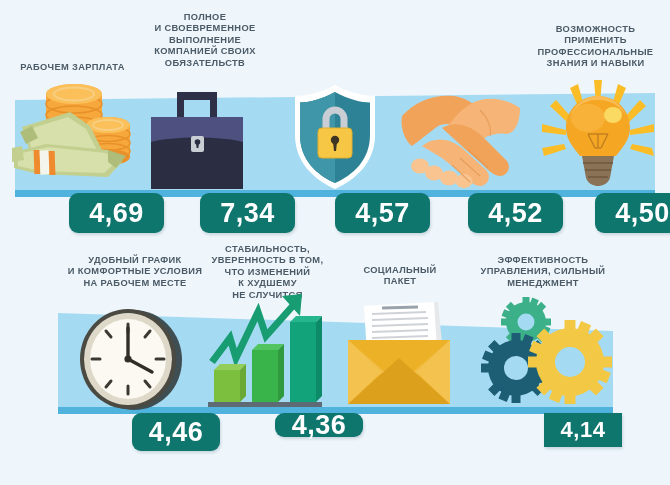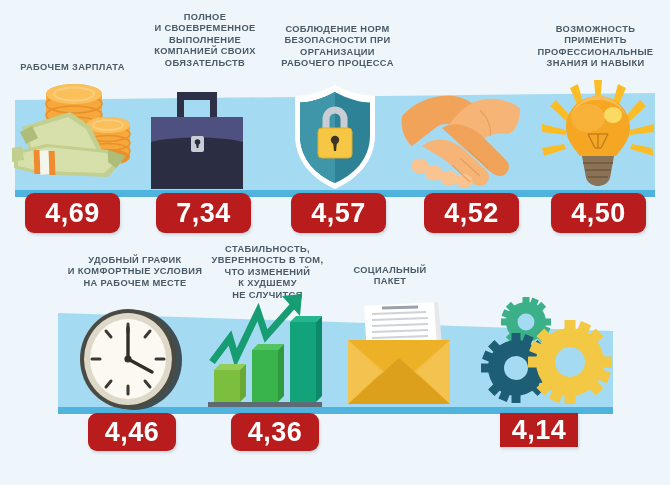--- a/index.html
+++ b/index.html
@@ -24,54 +24,51 @@
     font-size:9.3px;
     line-height:11.4px;
     letter-spacing:.35px;
     font-weight:700;
     white-space:pre-line;
   }
 
   
   .badge{
     position:absolute;
-    background:#b91c1c;
+    background:#0f766e;
     color:#ffffff;
     border-radius:9px;
     font-size:27px;
     font-weight:bold;
     letter-spacing:.5px;
     display:flex;
     align-items:center;
     justify-content:center;
     box-shadow:1px 2px 3px rgba(30,70,90,.18);
+    margin-left:44px;
   }
-  .badge.small{font-size:27px;border-radius:0;}
+  .badge.small{font-size:22px;border-radius:0;}
 
   .icon{position:absolute;}
   svg{display:block;overflow:visible;}
 </style>
 </head>
 <body>
 
 <div class="canvas">
 
   <div class="ribbon" style="left:15px;top:93px;width:640px;height:100px;clip-path:polygon(0 7px,640px 0,640px 100px,0 100px);"></div>
   <div class="ribbon-dark" style="left:15px;top:190px;width:640px;height:7px;clip-path:polygon(0 0,640px 0,640px 7px,0 7px);"></div>
 
   <div class="label" style="left:0px;top:62px;width:145px;">РАБОЧЕМ ЗАРПЛАТА</div>
   <div class="label" style="left:140px;top:12px;width:130px;">ПОЛНОЕ
 И СВОЕВРЕМЕННОЕ
 ВЫПОЛНЕНИЕ
 КОМПАНИЕЙ СВОИХ
 ОБЯЗАТЕЛЬСТВ</div>
-  <div class="label" style="left:270px;top:24px;width:135px;">СОБЛЮДЕНИЕ НОРМ
-БЕЗОПАСНОСТИ ПРИ
-ОРГАНИЗАЦИИ
-РАБОЧЕГО ПРОЦЕССА</div>
   <div class="label" style="left:528px;top:24px;width:135px;">ВОЗМОЖНОСТЬ
 ПРИМЕНИТЬ
 ПРОФЕССИОНАЛЬНЫЕ
 ЗНАНИЯ И НАВЫКИ</div>
 
   <div class="icon" style="left:12px;top:82px;">
     <svg width="120" height="110" viewBox="0 0 120 110">
 
       <g>
         <ellipse cx="62" cy="12" rx="28" ry="10" fill="#f7a83c"></ellipse>
@@ -208,22 +205,25 @@
   <div class="ribbon-dark" style="left:58px;top:407px;width:555px;height:7px;"></div>
 
   <div class="label" style="left:55px;top:255px;width:160px;">УДОБНЫЙ ГРАФИК
 И КОМФОРТНЫЕ УСЛОВИЯ
 НА РАБОЧЕМ МЕСТЕ</div>
   <div class="label" style="left:205px;top:244px;width:125px;">СТАБИЛЬНОСТЬ,
 УВЕРЕННОСТЬ В ТОМ,
 ЧТО ИЗМЕНЕНИЙ
 К ХУДШЕМУ
 НЕ СЛУЧИТСЯ</div>
-  <div class="label" style="left:330px;top:265px;width:120px;">СОЦИАЛЬНЫЙ
+  <div class="label" style="left:340px;top:265px;width:120px;">СОЦИАЛЬНЫЙ
 ПАКЕТ</div>
+  <div class="label" style="left:468px;top:255px;width:150px;">ЭФФЕКТИВНОСТЬ
+УПРАВЛЕНИЯ, СИЛЬНЫЙ
+МЕНЕДЖМЕНТ</div>
 
   <div class="icon" style="left:76px;top:306px;">
     <svg width="110" height="106" viewBox="0 0 110 106">
       <ellipse cx="58" cy="54" rx="48" ry="50" fill="#3f4e52"></ellipse>
       <ellipse cx="52" cy="53" rx="48" ry="50" fill="#4a4a42"></ellipse>
       <ellipse cx="52" cy="53" rx="44" ry="46" fill="#ded8c8"></ellipse>
       <ellipse cx="52" cy="53" rx="38" ry="40" fill="#fbf9f2"></ellipse>
       <g stroke="#3a3a32" stroke-width="3" stroke-linecap="round">
         <path d="M52,18 L52,26"></path>
         <path d="M52,80 L52,88"></path>
@@ -346,16 +346,16 @@
             <rect x="-42" y="-5.5" width="14" height="11" transform="rotate(22.5)"></rect>
             <rect x="28" y="-5.5" width="14" height="11" transform="rotate(22.5)"></rect>
           </g>
         </g>
         <circle cx="0" cy="0" r="15" fill="#a5dbf2"></circle>
       </g>
     </svg>
   </div>
 
   <div class="badge" style="left:88px;top:413px;width:88px;height:38px;">4,46</div>
-  <div class="badge" style="left:231px;top:413px;width:88px;height:38px;">4,36</div>
+  <div class="badge" style="left:231px;top:413px;width:88px;height:24px;">4,36</div>
   <div class="badge small" style="left:500px;top:413px;width:78px;height:34px;">4,14</div>
 
 </div>
 
 </body></html>

